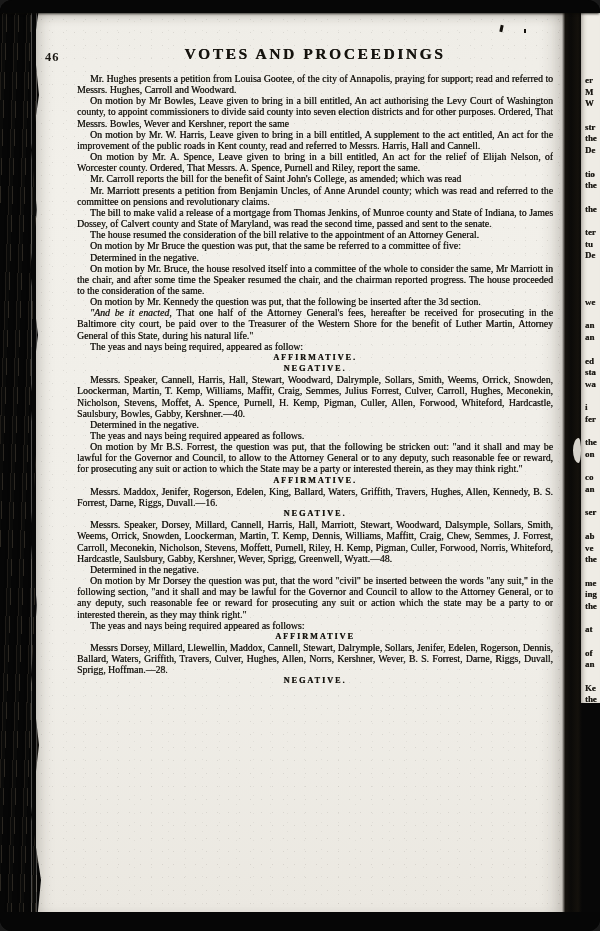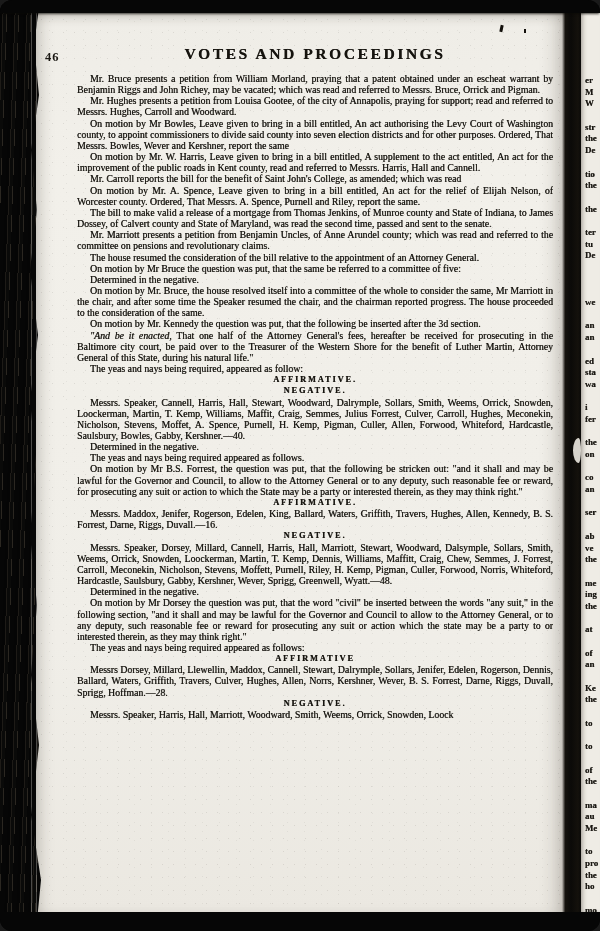--- a/index.html
+++ b/index.html
@@ -69,48 +69,47 @@
     background:linear-gradient(90deg, rgba(18,15,11,0) 0%, #15120d 16%,
       #0b0a08 45%, #14110c 80%, rgba(18,15,11,0) 100%);
   }
   .gutter-notch {
     position:absolute; left:573px; top:438px; width:8px; height:25px;
     background:#ece9e1; border-radius:70% 30% 30% 70% / 50%;
     opacity:.9;
   }
   
   .edge-strip {
-    position:absolute; left:581px; top:13px; width:19px; height:899px;
+    position:absolute; left:581px; top:13px; width:19px; height:690px;
     background:#efece5; overflow:hidden;
     box-shadow: inset 3px 0 5px -2px rgba(40,34,25,.45);
   }
   .edge-frags { padding:62px 0 0 4px; font-size:8.8px; font-weight:bold;
     color:#1b1813; text-shadow:.3px 0 0 rgba(22,20,15,.7); }
   .edge-frags .frag { height:11.7px; overflow:hidden; white-space:nowrap; }
   .speck { position:absolute; background:#14110c; }
   .speck.s1 { left:500px; top:25px; width:3px; height:7px; transform:rotate(12deg); }
   .speck.s2 { left:524px; top:29px; width:2px; height:4px; }
 </style>
 </head>
 <body>
 
 <div class="stage">
 
   <div class="page">
     <div class="page-num">46</div>
     <div class="page-title">VOTES AND PROCEEDINGS</div>
     <div class="page-body">
-        <p class="para">Mr. Bruce presents a petition from William Morland, praying that a patent obtained under an escheat warrant by Benjamin Riggs and John Richey, may be vacated; which was read and referred to Messrs. Bruce, Orrick and Pigman.</p>
         <p class="para">Mr. Hughes presents a petition from Louisa Gootee, of the city of Annapolis, praying for support; read and referred to Messrs. Hughes, Carroll and Woodward.</p>
         <p class="para">On motion by Mr Bowles, Leave given to bring in a bill entitled, An act authorising the Levy Court of Washington county, to appoint commissioners to divide said county into seven election districts and for other purposes. Ordered, That Messrs. Bowles, Wever and Kershner, report the same</p>
         <p class="para">On motion by Mr. W. Harris, Leave given to bring in a bill entitled, A supplement to the act entitled, An act for the improvement of the public roads in Kent county, read and referred to Messrs. Harris, Hall and Cannell.</p>
+        <p class="para">On motion by Mr. A. Spence, Leave given to bring in a bill entitled, An act for the relief of Elijah Nelson, of Worcester county. Ordered, That Messrs. A. Spence, Purnell and Riley, report the same.</p>
         <p class="para">Mr. Carroll reports the bill for the benefit of Saint John's College, as amended; which was read</p>
-        <p class="para">On motion by Mr. A. Spence, Leave given to bring in a bill entitled, An act for the relief of Elijah Nelson, of Worcester county. Ordered, That Messrs. A. Spence, Purnell and Riley, report the same.</p>
+        <p class="para">Mr. Marriott presents a petition from Benjamin Uncles, of Anne Arundel county; which was read and referred to the committee on pensions and revolutionary claims.</p>
         <p class="para">The bill to make valid a release of a mortgage from Thomas Jenkins, of Munroe county and State of Indiana, to James Dossey, of Calvert county and State of Maryland, was read the second time, passed and sent to the senate.</p>
-        <p class="para">Mr. Marriott presents a petition from Benjamin Uncles, of Anne Arundel county; which was read and referred to the committee on pensions and revolutionary claims.</p>
         <p class="para">The house resumed the consideration of the bill relative to the appointment of an Attorney General.</p>
         <p class="para">On motion by Mr Bruce the question was put, that the same be referred to a committee of five:</p>
         <p class="para">Determined in the negative.</p>
         <p class="para">On motion by Mr. Bruce, the house resolved itself into a committee of the whole to consider the same, Mr Marriott in the chair, and after some time the Speaker resumed the chair, and the chairman reported progress.  The house proceeded to the consideration of the same.</p>
         <p class="para">On motion by Mr. Kennedy the question was put, that the following be inserted after the 3d section.</p>
         <p class="para"><i>"And be it enacted,</i> That one half of the Attorney General's fees, hereafter be received for prosecuting in the Baltimore city court, be paid over to the Treasurer of the Western Shore for the benefit of Luther Martin, Attorney General of this State, during his natural life."</p>
         <p class="para">The yeas and nays being required, appeared as follow:</p>
         <p class="vote-heading">AFFIRMATIVE.</p>
         <p class="vote-heading">NEGATIVE.</p>
         <p class="para">Messrs. Speaker, Cannell, Harris, Hall, Stewart, Woodward, Dalrymple, Sollars, Smith, Weems, Orrick, Snowden, Loockerman, Martin, T. Kemp, Williams, Maffit, Craig, Semmes, Julius Forrest, Culver, Carroll, Hughes, Meconekin, Nicholson, Stevens, Moffet, A. Spence, Purnell, H. Kemp, Pigman, Culler, Allen, Forwood, Whiteford, Hardcastle, Saulsbury, Bowles, Gabby, Kershner.—40.</p>
@@ -120,21 +119,20 @@
         <p class="vote-heading">AFFIRMATIVE.</p>
         <p class="para">Messrs. Maddox, Jenifer, Rogerson, Edelen, King, Ballard, Waters, Griffith, Travers, Hughes, Allen, Kennedy, B. S. Forrest, Darne, Riggs, Duvall.—16.</p>
         <p class="vote-heading">NEGATIVE.</p>
         <p class="para">Messrs. Speaker, Dorsey, Millard, Cannell, Harris, Hall, Marriott, Stewart, Woodward, Dalsymple, Sollars, Smith, Weems, Orrick, Snowden, Loockerman, Martin, T. Kemp, Dennis, Williams, Maffitt, Craig, Chew, Semmes, J. Forrest, Carroll, Meconekin, Nicholson, Stevens, Moffett, Purnell, Riley, H. Kemp, Pigman, Culler, Forwood, Norris, Whiteford, Hardcastle, Saulsbury, Gabby, Kershner, Wever, Sprigg, Greenwell, Wyatt.—48.</p>
         <p class="para">Determined in the negative.</p>
         <p class="para">On motion by Mr Dorsey the question was put, that the word "civil" be inserted between the words "any suit," in the following section, "and it shall and may be lawful for the Governor and Council to allow to the Attorney General, or to any deputy, such reasonable fee or reward for prosecuting any suit or action which the state may be a party to or interested therein, as they may think right."</p>
         <p class="para">The yeas and nays being required appeared as follows:</p>
         <p class="vote-heading">AFFIRMATIVE</p>
         <p class="para">Messrs Dorsey, Millard, Llewellin, Maddox, Cannell, Stewart, Dalrymple, Sollars, Jenifer, Edelen, Rogerson, Dennis, Ballard, Waters, Griffith, Travers, Culver, Hughes, Allen, Norrs, Kershner, Wever, B. S. Forrest, Darne, Riggs, Duvall, Sprigg, Hoffman.—28.</p>
         <p class="vote-heading">NEGATIVE.</p>
-        <p class="para">Messrs. Speaker, Harris, Hall, Marriott, Woodward, Smith, Weems, Orrick, Snowden, Loock</p>
       </div>
   </div>
 
   <div class="speck s1"></div>
   <div class="speck s2"></div>
 
   <div class="gutter"></div>
   <div class="gutter-notch"></div>
 
   <div class="edge-strip">

